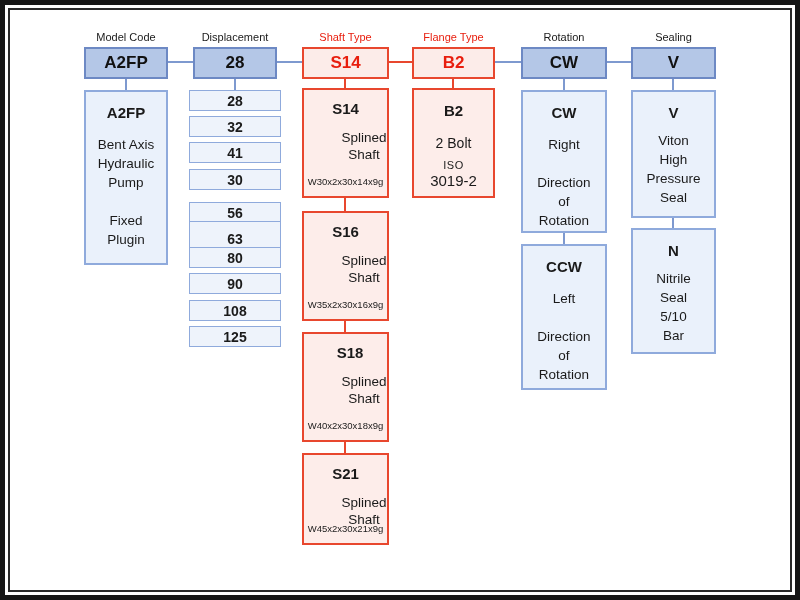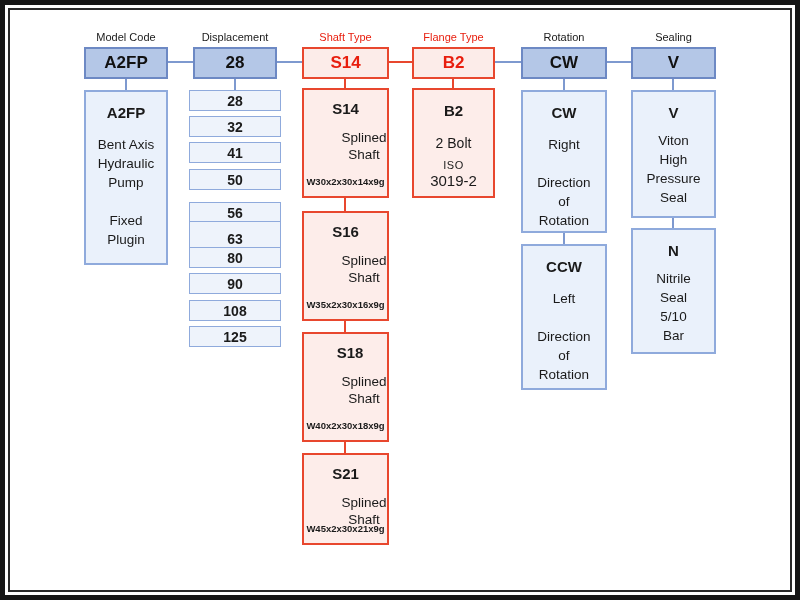--- a/index.html
+++ b/index.html
@@ -21,21 +21,21 @@
   .hdr.blue{background:#b4c7e7;border:2px solid #6d89c4;color:#111;}
   .hdr.red{background:#fcece9;border:2px solid #e8472e;color:#e81e0e;}
 
   .detail{text-align:center;}
   .detail.blue{background:#eaf1fb;border:2px solid #8faadc;}
   .detail.red{background:#fdedea;border:2px solid #e8472e;}
 
   .d-title{font-size:15px;font-weight:bold;padding-top:12px;}
   .d-body{font-size:13.5px;line-height:19px;white-space:pre-line;padding-top:14px;}
   .shaft-body{font-size:13.5px;line-height:17px;white-space:pre-line;padding-top:12px;margin-left:37px;}
-  .d-spec{position:absolute;bottom:9px;left:0;right:0;font-size:9.5px;font-weight:bold;text-align:center;}
+  .d-spec{position:absolute;bottom:9px;left:0;right:0;font-size:9.5px;font-weight:normal;text-align:center;}
 
   .opt{
     background:#eef3fb;border:1.5px solid #8faadc;
     display:flex;align-items:center;justify-content:center;
     font-size:14px;font-weight:bold;
   }
 
   .b2-line{font-size:14px;padding-top:16px;}
   .b2-org{font-size:11px;padding-top:8px;letter-spacing:.5px;}
   .b2-num{font-size:15px;padding-top:1px;}
@@ -83,21 +83,21 @@
 Hydraulic
 Pump
 
 Fixed
 Plugin</div>
   </div>
 
   <div class="abs opt" style="left:189px;top:90px;width:92px;height:21px;">28</div>
   <div class="abs opt" style="left:189px;top:116px;width:92px;height:21px;">32</div>
   <div class="abs opt" style="left:189px;top:142px;width:92px;height:21px;">41</div>
-  <div class="abs opt" style="left:189px;top:169px;width:92px;height:21px;">50</div>
+  <div class="abs opt" style="left:189px;top:169px;width:92px;height:21px;">30</div>
   <div class="abs opt" style="left:189px;top:202px;width:92px;height:21px;">56</div>
   <div class="abs opt" style="left:189px;top:221px;width:92px;height:36px;">63</div>
   <div class="abs opt" style="left:189px;top:247px;width:92px;height:21px;">80</div>
   <div class="abs opt" style="left:189px;top:273px;width:92px;height:21px;">90</div>
   <div class="abs opt" style="left:189px;top:300px;width:92px;height:21px;">108</div>
   <div class="abs opt" style="left:189px;top:326px;width:92px;height:21px;">125</div>
 
   <div class="abs detail red" style="left:302px;top:88px;width:87px;height:110px;">
     <div class="d-title" style="padding-top:10px;">S14</div>
     <div class="shaft-body">Splined

